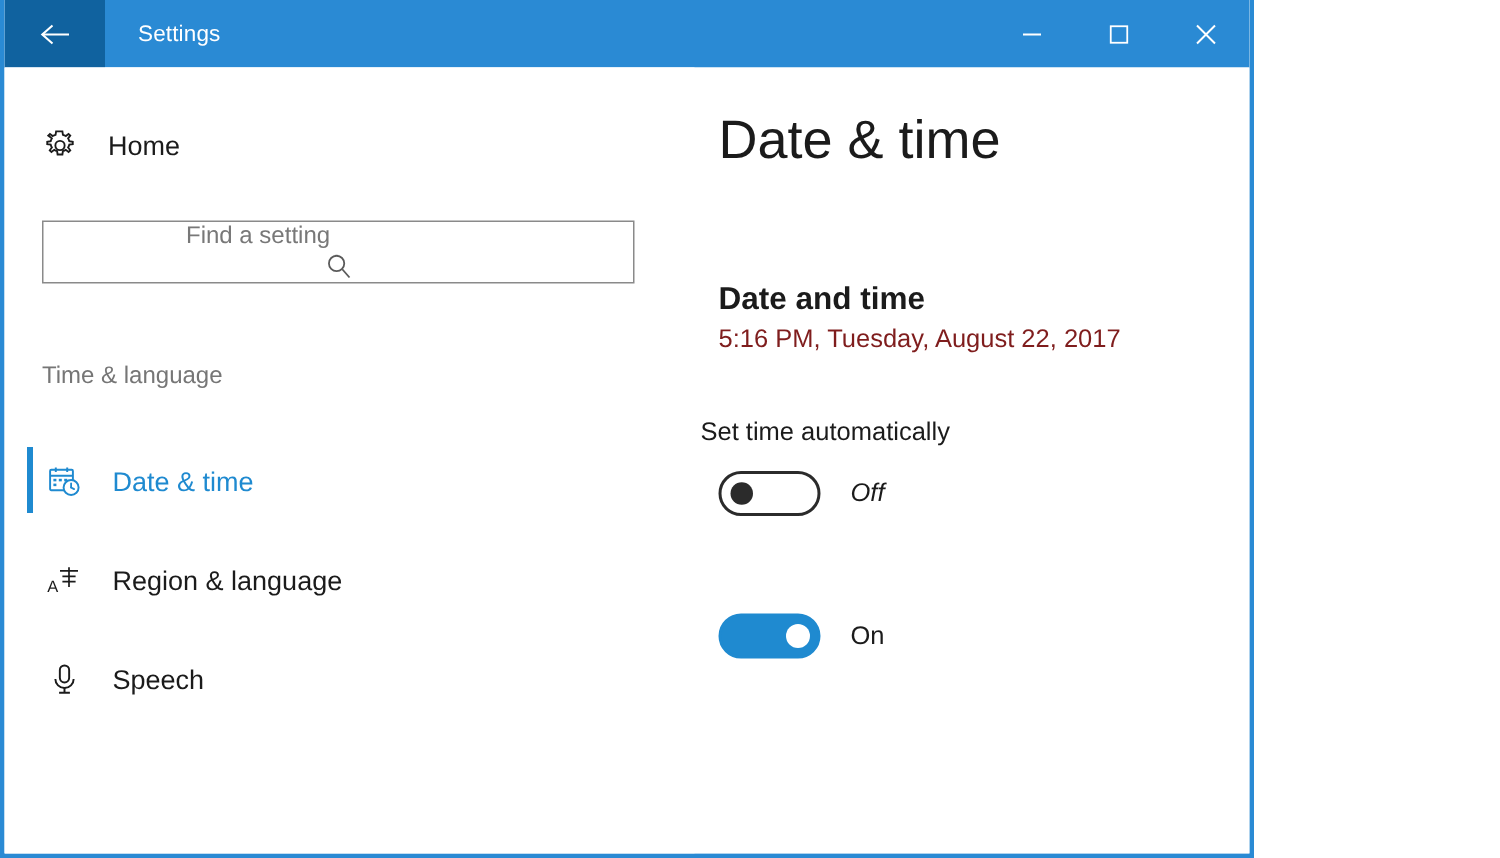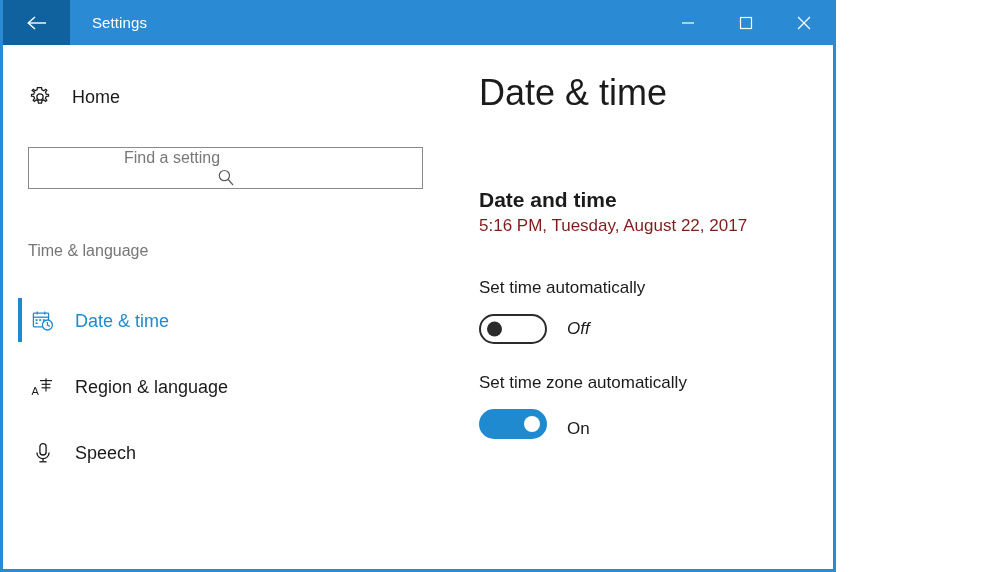--- a/index.html
+++ b/index.html
@@ -201,36 +201,36 @@
   }
   .timestamp {
     position: absolute;
     left: 16px; top: 171px;
     font-size: 17px;
     color: #7f1d1d;
   }
 
   .setting-label {
     position: absolute;
-    left: 16px;
+    left: 4px;
     font-size: 17px;
     color: #1b1b1b;
   }
   .lbl-auto-time { top: 233px; }
   .lbl-auto-tz   { top: 328px; }
   .lbl-change    { top: 425px; }
 
   .toggle-row {
     position: absolute;
     left: 16px;
     display: flex;
     align-items: center;
   }
   .row-auto-time { top: 269px; font-style: italic; }
-  .row-auto-tz   { top: 364px; align-items: flex-end; }
+  .row-auto-tz   { top: 364px; }
 
   .switch {
     width: 68px; height: 30px;
     border-radius: 15px;
     position: relative;
     cursor: pointer;
     flex: 0 0 auto;
   }
   .switch.off {
     background: #ffffff;
@@ -420,21 +420,20 @@
       <div class="timestamp">5:16 PM, Tuesday, August 22, 2017</div>
 
       <div class="setting-label lbl-auto-time">Set time automatically</div>
       <div class="toggle-row row-auto-time">
         <div class="switch off">
           <span class="knob"></span>
         </div>
         <span class="switch-state">Off</span>
       </div>
 
-      <div class="setting-label lbl-auto-tz">Set time zone automatically</div>
       <div class="toggle-row row-auto-tz">
         <div class="switch on">
           <span class="knob"></span>
         </div>
         <span class="switch-state">On</span>
       </div>
 
 
     </div>
   </div>

